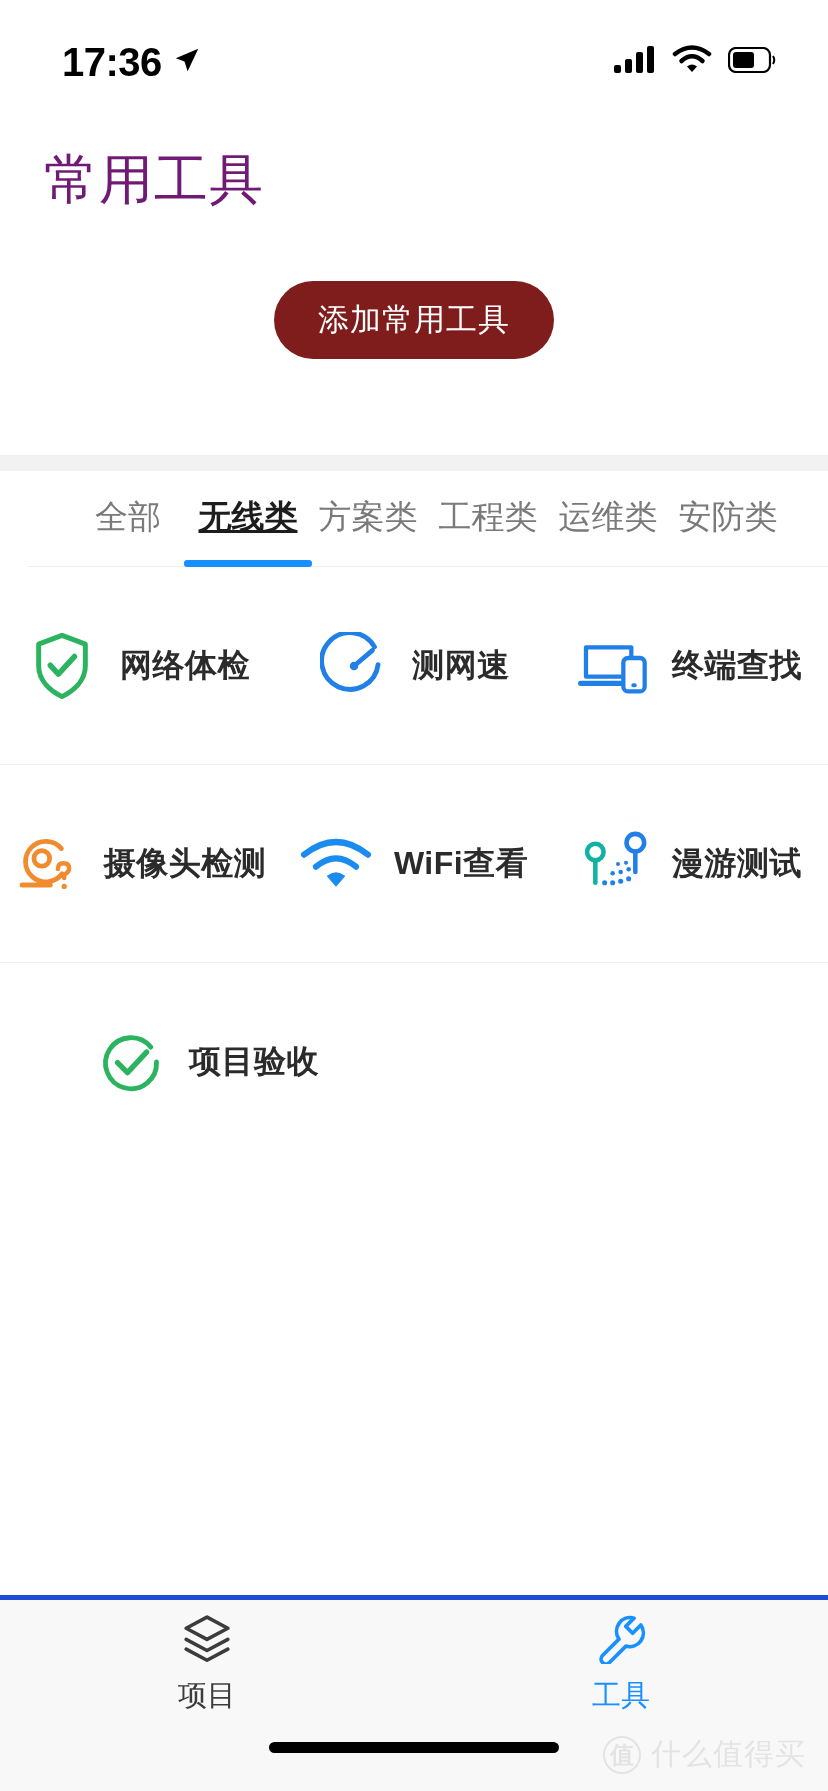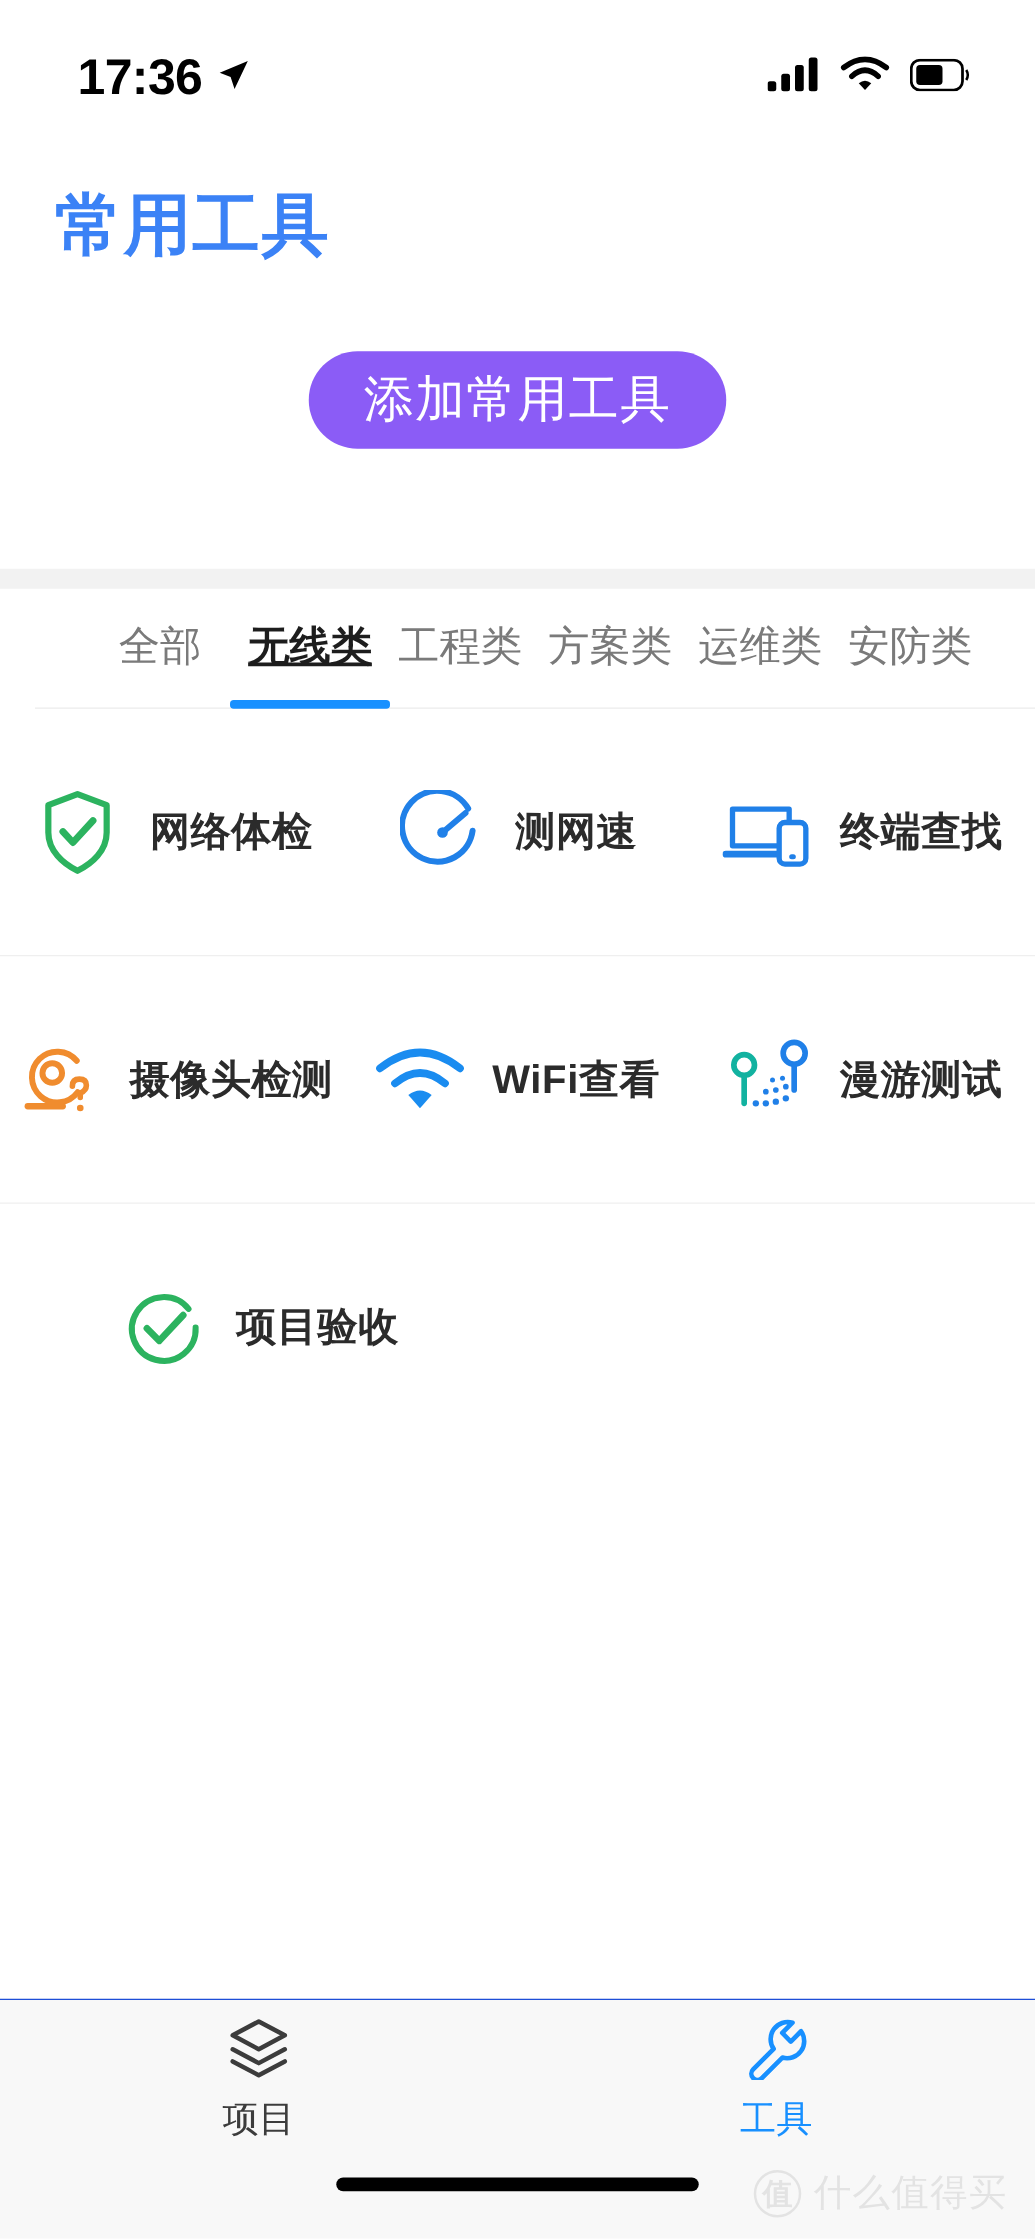--- a/index.html
+++ b/index.html
@@ -25,37 +25,37 @@
     color:#000;
     letter-spacing:-0.5px;
     line-height:1;
   }
   .sb-right { display:flex; align-items:center; gap:16px; }
 
   
   .page-title-wrap { padding:48px 0 0 44px; }
   .page-title {
     font-size:54px;
-    font-weight:700;
-    color:#3b82f6;
+    font-weight:400;
+    color:#701a75;
     letter-spacing:1px;
   }
 
   
   .add-btn-row {
     display:flex;
     justify-content:center;
     padding-top:64px;
   }
   .add-btn {
-    background:#8b5cf6;
+    background:#7f1d1d;
     color:#fff;
     border:none;
     border-radius:48px;
-    font-size:40px;
+    font-size:31px;
     font-family:"Liberation Sans","DejaVu Sans",sans-serif;
     padding:0 44px;
     height:78px;
     line-height:78px;
     letter-spacing:1px;
     cursor:pointer;
   }
 
   
   .gray-spacer {
@@ -131,21 +131,21 @@
     font-weight:600;
     letter-spacing:0.5px;
     white-space:nowrap;
   }
 
   
   .bottom-wrap {
     position:absolute;
     left:0; right:0; bottom:0;
     background:#f8f8f8;
-    border-top:1px solid #1d4ed8;
+    border-top:5px solid #1d4ed8;
   }
   .bottom-nav {
     display:flex;
     height:128px;
     align-items:center;
   }
   .nav-item {
     flex:1;
     display:flex;
     flex-direction:column;
@@ -236,22 +236,22 @@
 
 <div class="add-btn-row">
   <button class="add-btn">添加常用工具</button>
 </div>
 
 <div class="gray-spacer"></div>
 
 <div class="tabs">
   <div class="tab">全部</div>
   <div class="tab active">无线类</div>
+  <div class="tab">方案类</div>
   <div class="tab">工程类</div>
-  <div class="tab">方案类</div>
   <div class="tab">运维类</div>
   <div class="tab">安防类</div>
 </div>
 
 <div class="tool-grid">
 
   <div class="tool-row">
     <div class="tool-cell">
       <div class="tool-icon">
         <svg width="66" height="70" viewBox="0 0 44 48">

